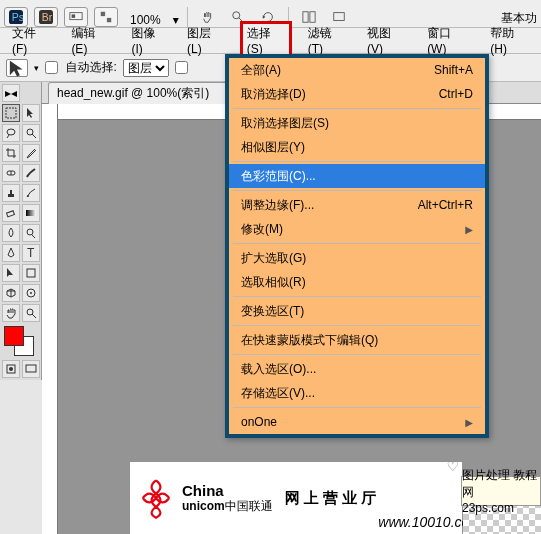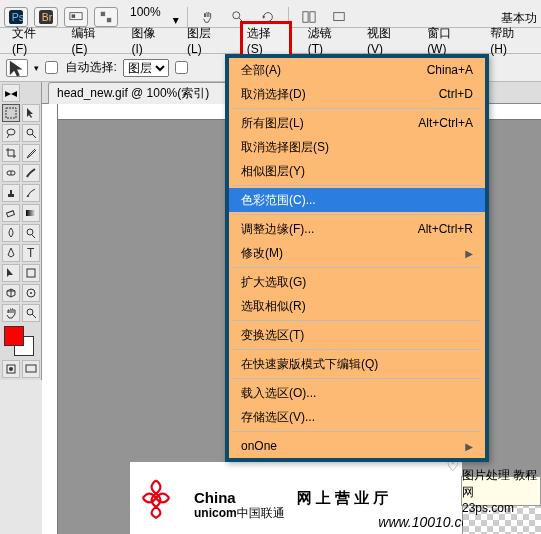--- a/index.html
+++ b/index.html
@@ -1,20 +1,20 @@
 <!DOCTYPE html>
 <html><head>
 <meta charset="utf-8">
 <style>
 *{box-sizing:border-box;margin:0;padding:0;font-family:"Microsoft YaHei",SimSun,Arial,sans-serif;font-size:12px;user-select:none}
 body{width:541px;height:534px;background:#e6e6e6;overflow:hidden;position:relative}
 .toprow{height:28px;background:#eee;display:flex;align-items:flex-end;padding:0 4px;gap:6px;border-bottom:1px solid #bbb}
 .tb-ico{width:24px;height:20px;border:1px solid #999;border-radius:3px;display:flex;align-items:center;justify-content:center;background:#f4f4f4}
 .tb-ico svg{width:14px;height:14px}
-.zoom{margin:8px 6px}
+.zoom{margin:0 6px}
 .sep{width:1px;height:20px;background:#bbb;margin:0 2px}
 .rightlbl{margin-left:auto}
 .menubar{height:26px;background:#eee;display:flex;align-items:center;padding:0 6px;gap:10px;border-bottom:1px solid #bbb}
 .menubar span{padding:3px 6px}
 .menu-sel{border:3px solid #d80000;background:#f0f0f0;padding:1px 4px!important}
 .optbar{height:28px;background:#eee;display:flex;align-items:center;padding:0 6px;gap:6px;border-bottom:1px solid #bbb}
 .optbar .ico{width:22px;height:18px;border:1px solid #888;border-radius:2px;display:flex;align-items:center;justify-content:center;background:#fff}
 .optbar input[type=checkbox]{margin-right:2px}
 .optbar select{height:18px;font-size:12px}
 .work{position:absolute;left:42px;top:82px;right:0;bottom:0;background:#aaa}
@@ -28,21 +28,21 @@
 .tool.sel{background:#d0d0d0;border-color:#555}
 .tool svg{width:12px;height:12px}
 .toolbox .tool.full{grid-column:1/3;height:18px}
 .swatch{width:20px;height:20px;border:1px solid #333}
 .dropdown{position:absolute;left:225px;top:54px;width:264px;background:#fdba74;border:4px solid #0c4a6e;box-shadow:2px 2px 6px rgba(0,0,0,.3);z-index:50}
 .dd-row{height:24px;display:flex;align-items:center;padding:0 12px;justify-content:space-between}
 .dd-row.hi{background:#2b7ee0;color:#fff}
 .dd-sep{height:1px;background:#bbb;margin:2px 4px}
 .dd-arrow{font-size:10px;color:#555}
 .footer{position:absolute;left:130px;bottom:0;height:72px;width:332px;display:flex;align-items:center;background:#fff;gap:6px;padding:4px}
-.logo-box{display:flex;align-items:flex-end;gap:16px}
+.logo-box{display:flex;align-items:center;gap:4px}
 .knot{width:44px;height:44px}
 .txtcol{display:flex;flex-direction:column;line-height:1.1}
 .txtcol .cn{font-size:11px}
 .txtcol .en{font-size:10px}
 .other{font-size:15px;font-weight:bold;margin-left:6px}
 .url{position:absolute;right:60px;bottom:4px;font-size:14px;font-style:italic}
 .checker{position:absolute;right:0;bottom:0;width:78px;height:50px;background-image:repeating-conic-gradient(#ccc 0 25%,#fff 0 50%);background-size:12px 12px}
 .callout{position:absolute;right:0;bottom:28px;width:80px;height:30px;border:1px solid #999;background:#fffde8;font-size:11px;display:flex;align-items:center;justify-content:center;z-index:40}
 .heart{position:absolute;right:82px;bottom:60px;font-size:14px;color:#888}
 </style>
@@ -285,31 +285,27 @@
     </div>
   </div>
   <div class="ruler-v"></div>
   <div class="ruler-h" style="margin-left:16px"></div>
   <div class="canvas"></div>
 </div>
 
 <div class="dropdown" id="dd">
     <div class="dd-row">
       <span>全部(A)</span>
-      <span class="">China+A</span>
+      <span class="">Shift+A</span>
     </div>
     <div class="dd-row">
       <span>取消选择(D)</span>
       <span class="">Ctrl+D</span>
     </div>
     <div class="dd-sep"></div>
-    <div class="dd-row">
-      <span>所有图层(L)</span>
-      <span class="">Alt+Ctrl+A</span>
-    </div>
     <div class="dd-row">
       <span>取消选择图层(S)</span>
       <span class=""></span>
     </div>
     <div class="dd-row">
       <span>相似图层(Y)</span>
       <span class=""></span>
     </div>
     <div class="dd-sep"></div>
     <div class="dd-row hi">

